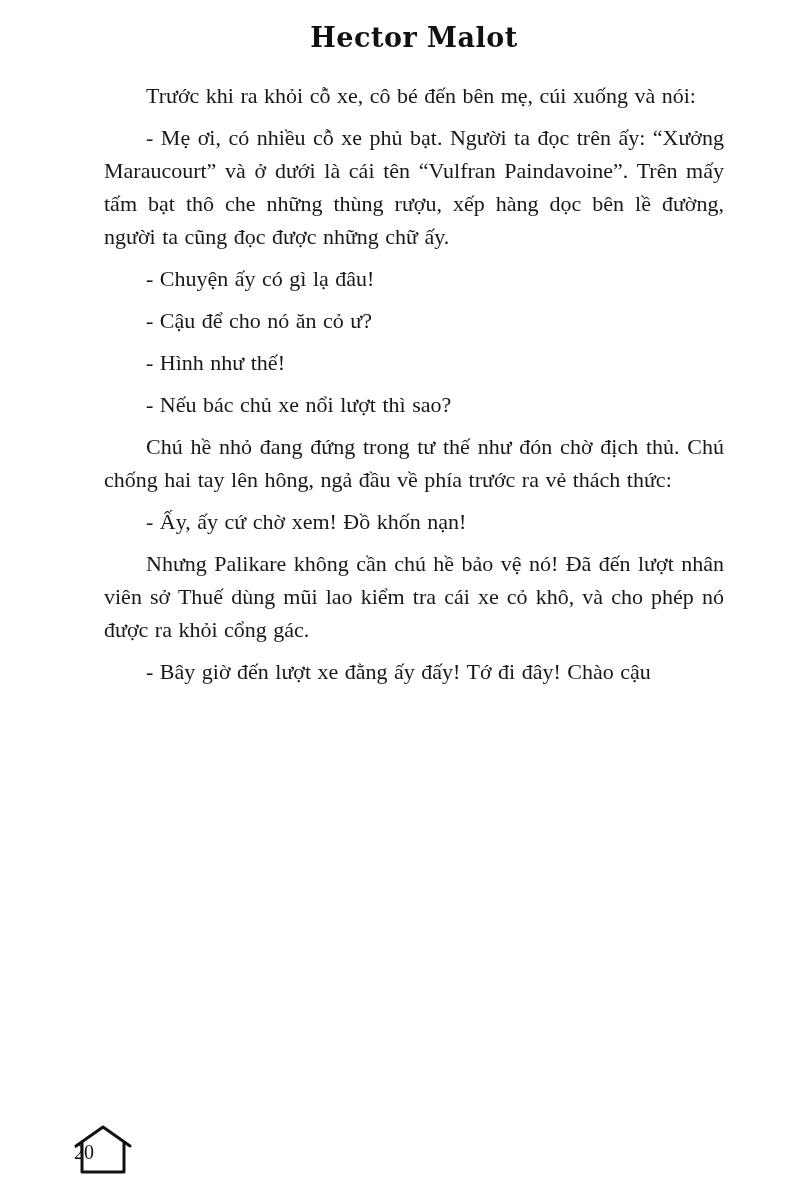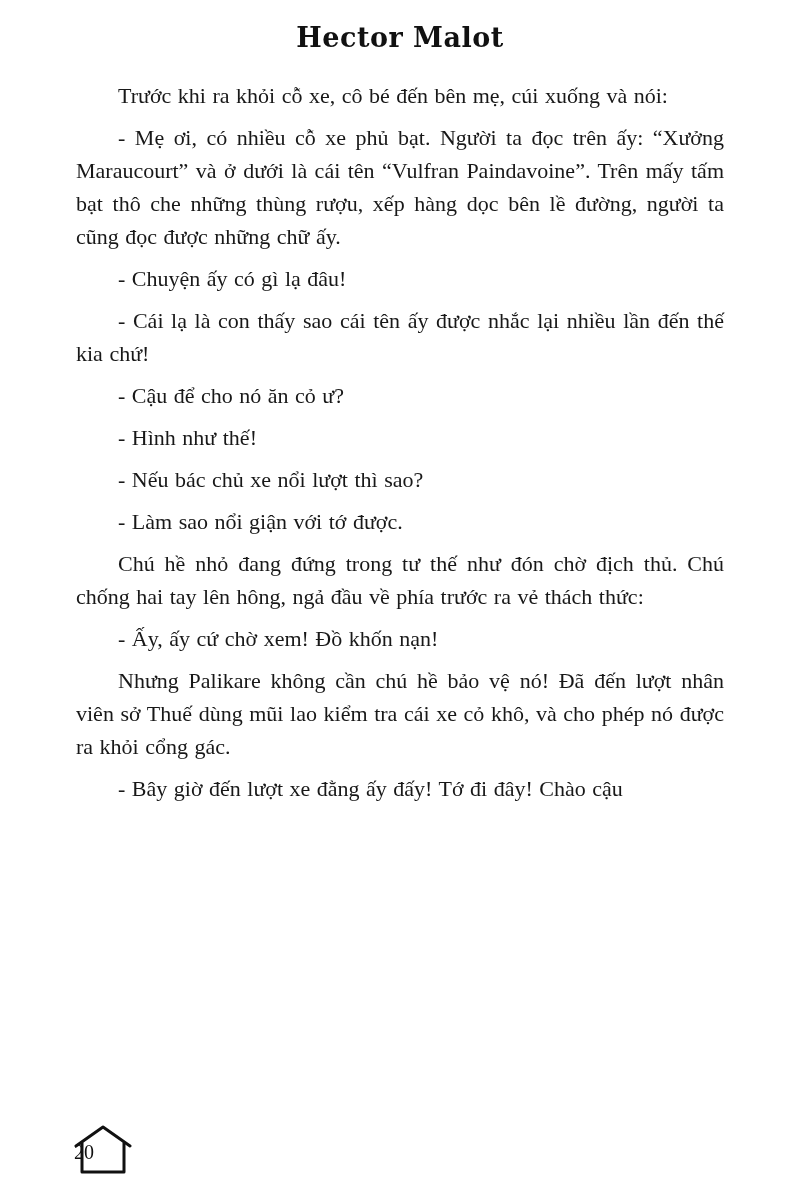--- a/index.html
+++ b/index.html
@@ -6,21 +6,21 @@
     margin: 0;
     padding: 0;
     background: #ffffff;
   }
   .page {
     position: relative;
     width: 800px;
     height: 1200px;
     background: #ffffff;
     box-sizing: border-box;
-    padding: 22px 76px 0 76px;
+    padding: 22px 76px 0 104px;
     font-family: "Liberation Serif", "DejaVu Serif", serif;
     color: #181818;
     overflow: hidden;
   }
   .running-header {
     text-align: center;
     font-family: "DejaVu Serif", serif;
     font-weight: bold;
     font-size: 27px;
     letter-spacing: 0.5px;
@@ -67,25 +67,23 @@
 <body>
 
 <div class="page">
 
   <div class="running-header">Hector Malot</div>
 
   <div class="body-text">
     <p class="para">Trước khi ra khỏi cỗ xe, cô bé đến bên mẹ, cúi xuống và nói:</p>
     <p class="para">- Mẹ ơi, có nhiều cỗ xe phủ bạt. Người ta đọc trên ấy: “Xưởng Maraucourt” và ở dưới là cái tên “Vulfran Paindavoine”. Trên mấy tấm bạt thô che những thùng rượu, xếp hàng dọc bên lề đường, người ta cũng đọc được những chữ ấy.</p>
     <p class="para">- Chuyện ấy có gì lạ đâu!</p>
-    <p class="para">- Cái lạ là con thấy sao cái tên ấy được nhắc lại nhiều lần đến thế kia chứ!</p>
     <p class="para">- Cậu để cho nó ăn cỏ ư?</p>
     <p class="para">- Hình như thế!</p>
     <p class="para">- Nếu bác chủ xe nổi lượt thì sao?</p>
-    <p class="para">- Làm sao nổi giận với tớ được.</p>
     <p class="para">Chú hề nhỏ đang đứng trong tư thế như đón chờ địch thủ. Chú chống hai tay lên hông, ngả đầu về phía trước ra vẻ thách thức:</p>
     <p class="para">- Ấy, ấy cứ chờ xem! Đồ khốn nạn!</p>
     <p class="para">Nhưng Palikare không cần chú hề bảo vệ nó! Đã đến lượt nhân viên sở Thuế dùng mũi lao kiểm tra cái xe cỏ khô, và cho phép nó được ra khỏi cổng gác.</p>
     <p class="para">- Bây giờ đến lượt xe đằng ấy đấy! Tớ đi đây! Chào cậu</p>
   </div>
 
   <div class="page-footer">
     <div class="house-icon">
       <svg width="58" height="50" viewBox="0 0 58 50" aria-hidden="true">
         <polyline points="2,22 29,3 56,22" fill="none" stroke="#111111" stroke-width="3" stroke-linecap="round" stroke-linejoin="round"></polyline>

